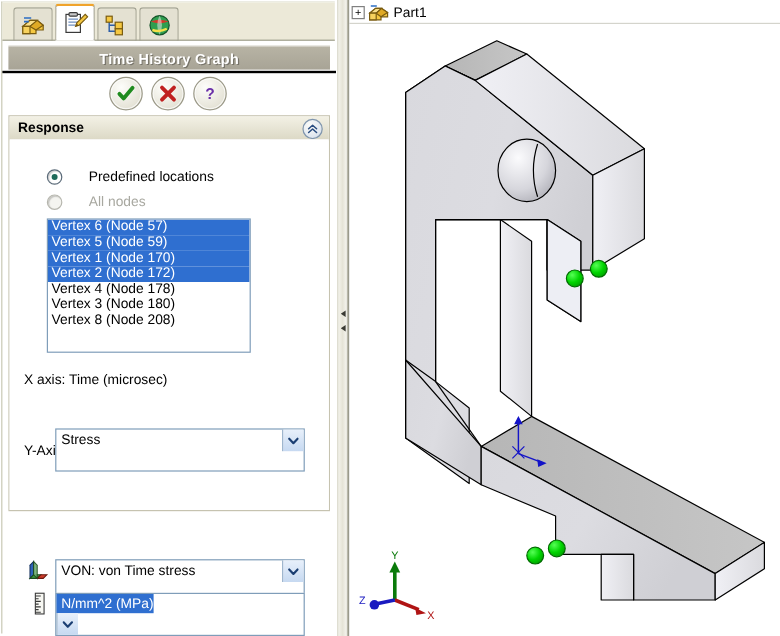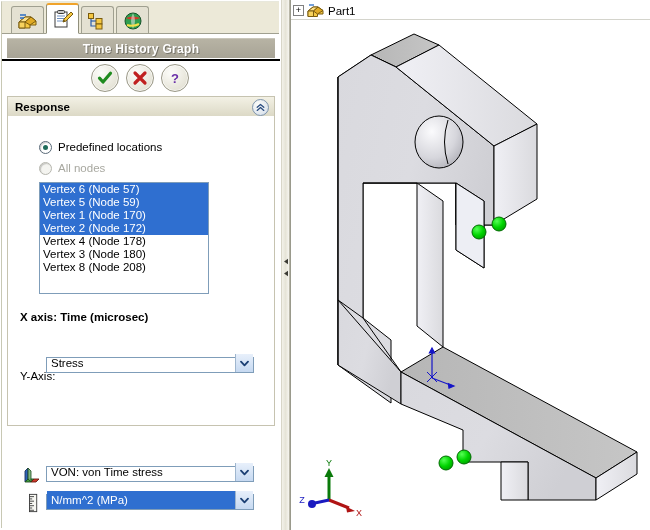--- a/index.html
+++ b/index.html
@@ -96,21 +96,21 @@
     margin-left:7px;font-weight:bold;font-size:11.5px;color:#000;
   }
   #collapse-chevron{
     position:absolute;right:5px;top:2px;width:15px;height:15px;border-radius:50%;
     background:radial-gradient(circle at 35% 30%,#fbfbf8,#dfe6ee 70%,#b9c6d6);
     border:1px solid #7f95ad;
     display:flex;align-items:center;justify-content:center;cursor:pointer;
   }
   #response-body{position:absolute;left:0;top:19px;width:266px;height:309px;background:#fff;}
 
-  .radio-row{position:absolute;display:flex;align-items:flex-start;gap:6px;}
+  .radio-row{position:absolute;display:flex;align-items:center;gap:22px;}
   #radio-predef{left:31px;top:25px;}
   #radio-all{left:31px;top:46px;}
   .radio{
     width:11px;height:11px;border-radius:50%;
     border:1px solid #5a6a78;background:#fff;
     display:flex;align-items:center;justify-content:center;flex:none;
     box-shadow:inset 1px 1px 1px rgba(0,0,0,.2);
   }
   .radio .dot{width:5px;height:5px;border-radius:50%;background:#1f6b5a;}
   .radio.disabled{border-color:#b6b6ae;background:#f4f4f0;}
@@ -123,42 +123,42 @@
     border:1px solid #7f9db9;background:#fff;
     box-sizing:border-box;overflow:hidden;
   }
   .node-item{
     height:13px;line-height:13px;font-size:11.5px;padding-left:3px;
     white-space:nowrap;color:#000;cursor:default;
   }
   .node-item.sel{background:#2f6fd0;color:#ffffff;}
 
   
-  #x-axis-label{position:absolute;left:12px;top:195px;font-size:11.5px;white-space:nowrap;font-weight:bold;}
+  #x-axis-label{position:absolute;left:12px;top:195px;font-size:11.5px;white-space:nowrap;}
   #y-axis-label{position:absolute;left:12px;top:222px;font-size:11.5px;margin-top:32px;}
 
   
   .combo{
-    position:absolute;height:16px;border:1px solid #7f9db9;background:#fff;
-    box-sizing:border-box;display:flex;align-items:flex-end;cursor:pointer;
+    position:absolute;height:36px;border:1px solid #7f9db9;background:#fff;
+    box-sizing:border-box;display:flex;align-items:flex-start;cursor:pointer;
   }
   .combo .cval{
     flex:1;padding-left:4px;font-size:11.5px;white-space:nowrap;overflow:hidden;
     line-height:18px;
   }
   .combo.sel-blue .cval{background:#2f6fd0;color:#fff;height:18px;}
   .combo .arrow{
     width:17px;height:18px;flex:none;
     background:linear-gradient(#e8f0fb,#c6d9f1);
     border-left:1px solid #9fb6ce;
     display:flex;align-items:center;justify-content:center;
   }
   #combo-stress{left:38px;top:241px;width:208px;}
   #combo-quantity{left:38px;top:369px;width:208px;}
-  #combo-units{left:38px;top:397px;width:208px;}
+  #combo-units{left:38px;top:397px;width:208px;flex-direction:column;}
   .combo-icon{position:absolute;width:18px;height:20px;}
   #icon-quantity{left:15px;top:368px;}
   #icon-units{left:17px;top:396px;}
 
   
   #splitter{
     position:absolute;left:281px;top:0;width:9px;height:530px;
     background:linear-gradient(90deg,#f3f2ea,#e6e4d7,#f6f5ef);
     border-left:1px solid #d8d6c8;border-right:1px solid #b9b7a8;
     box-sizing:border-box;cursor:col-resize;

